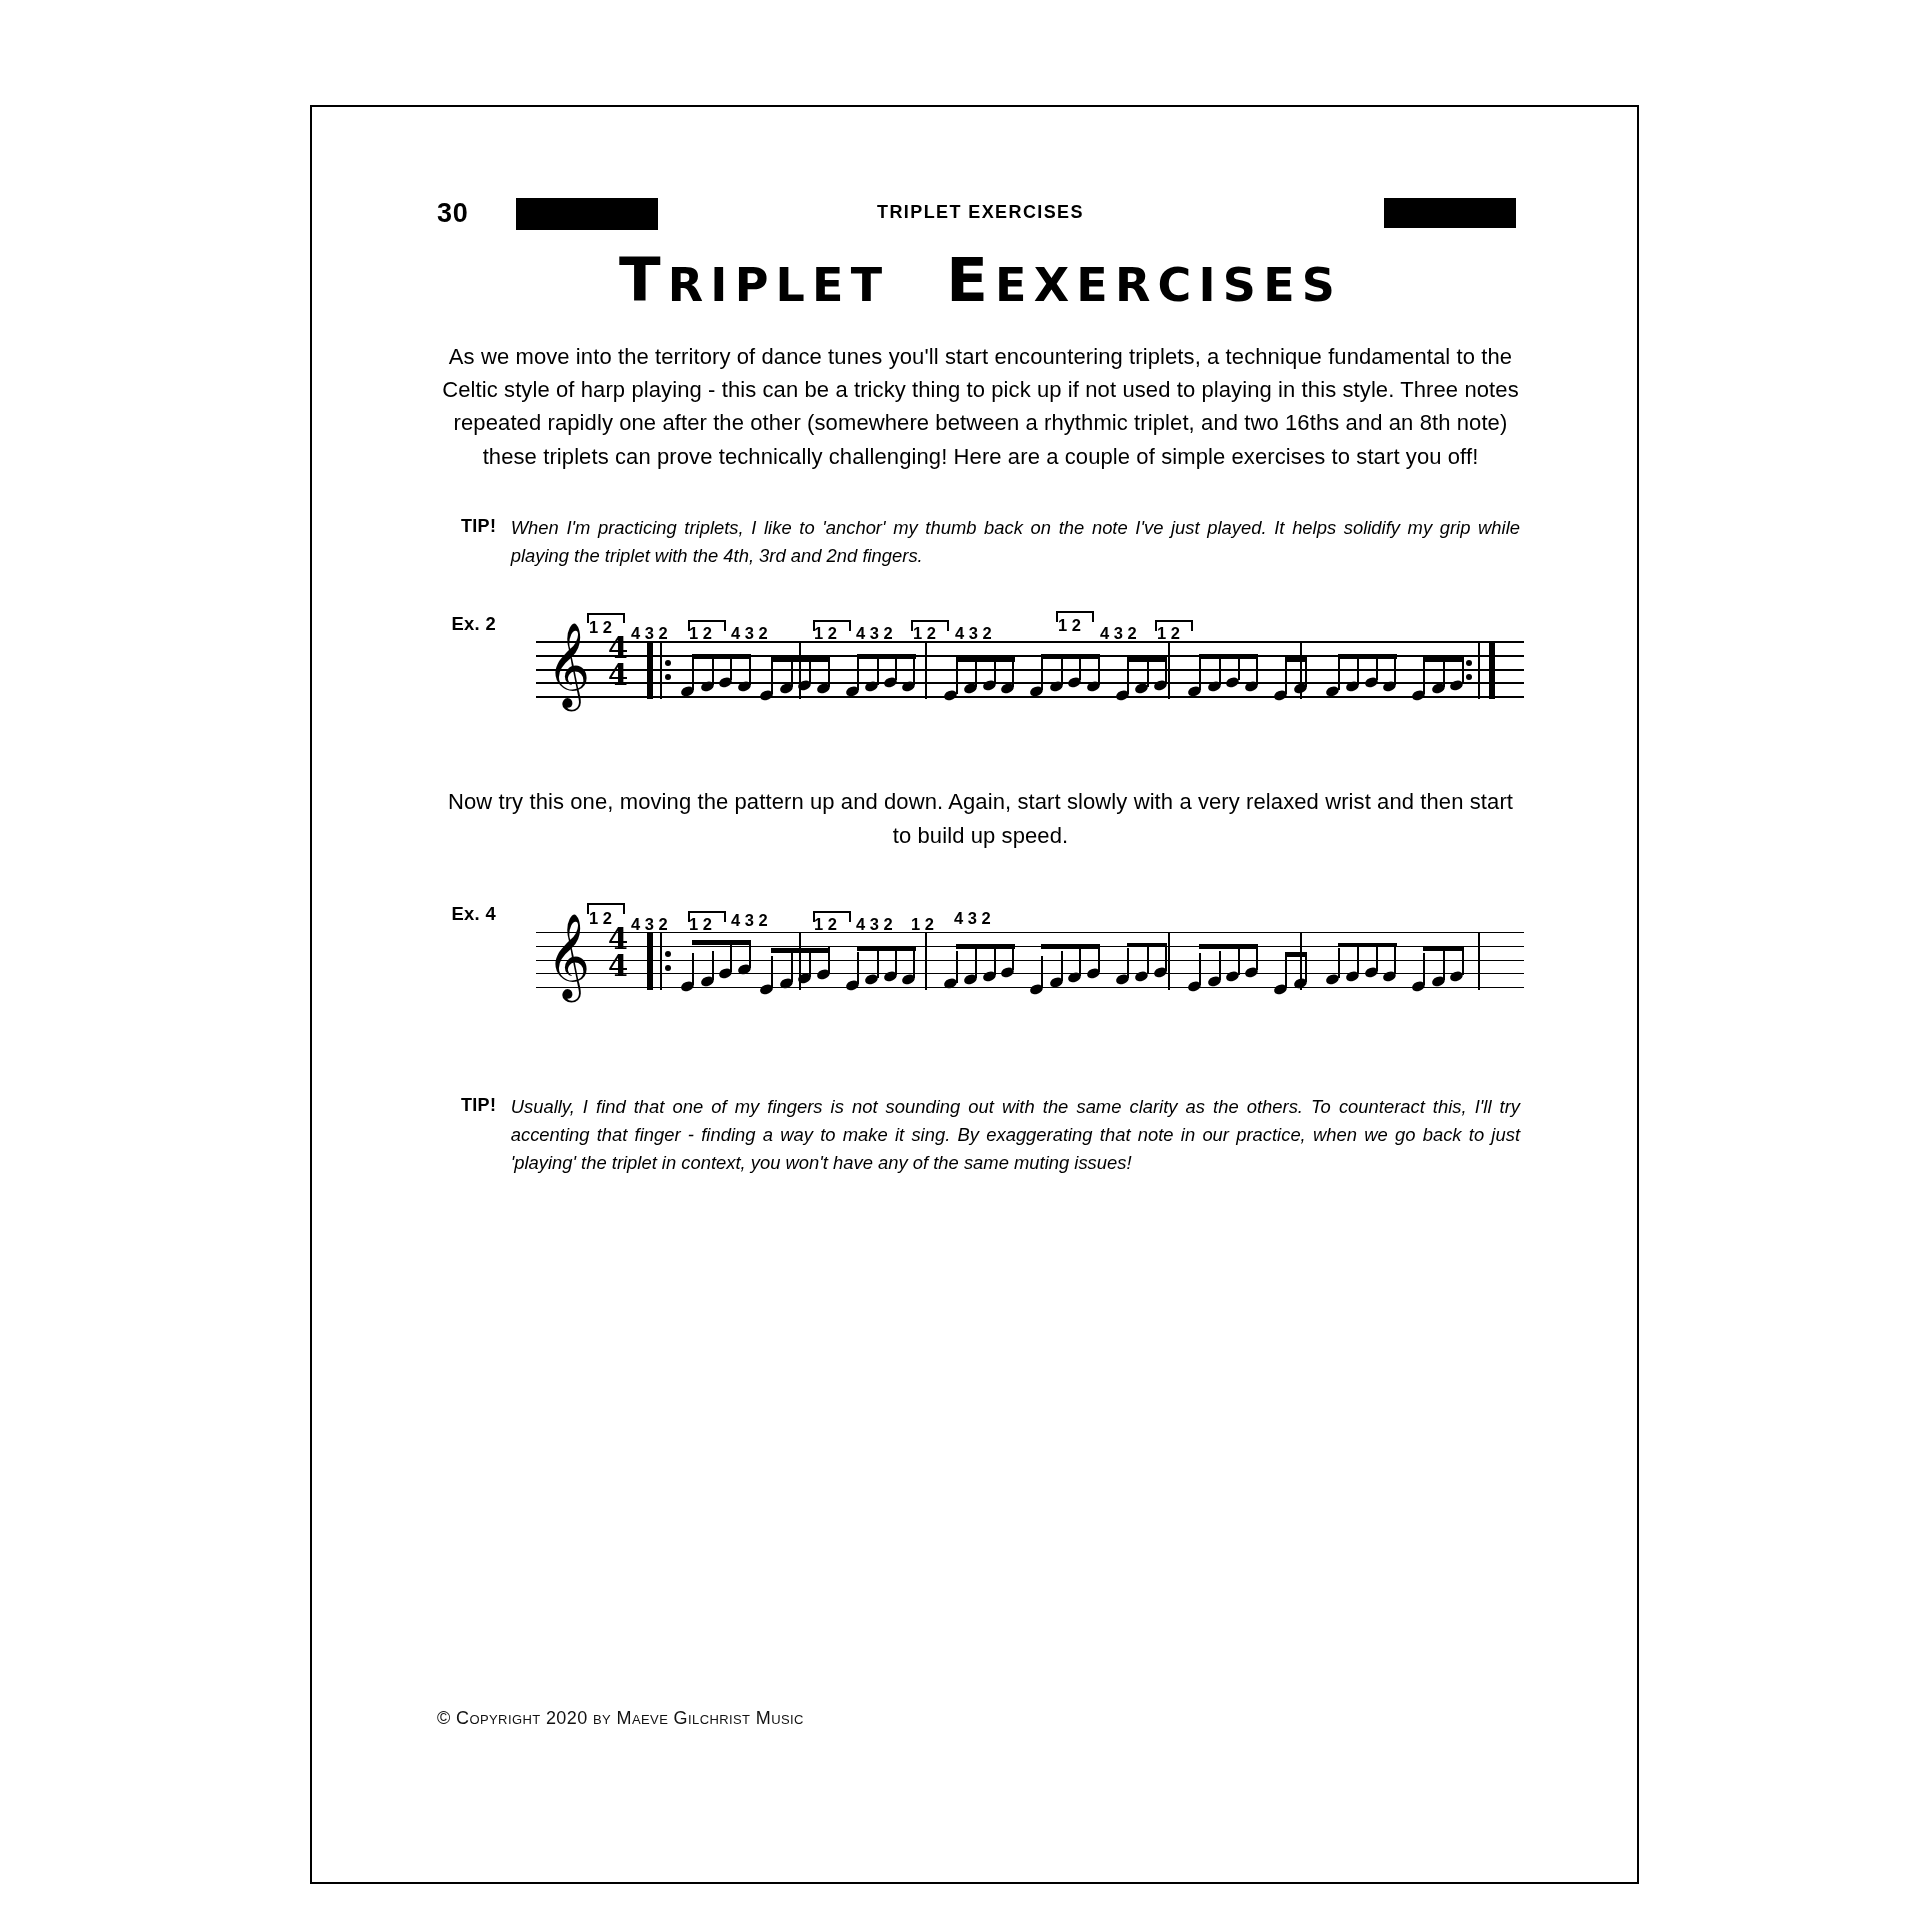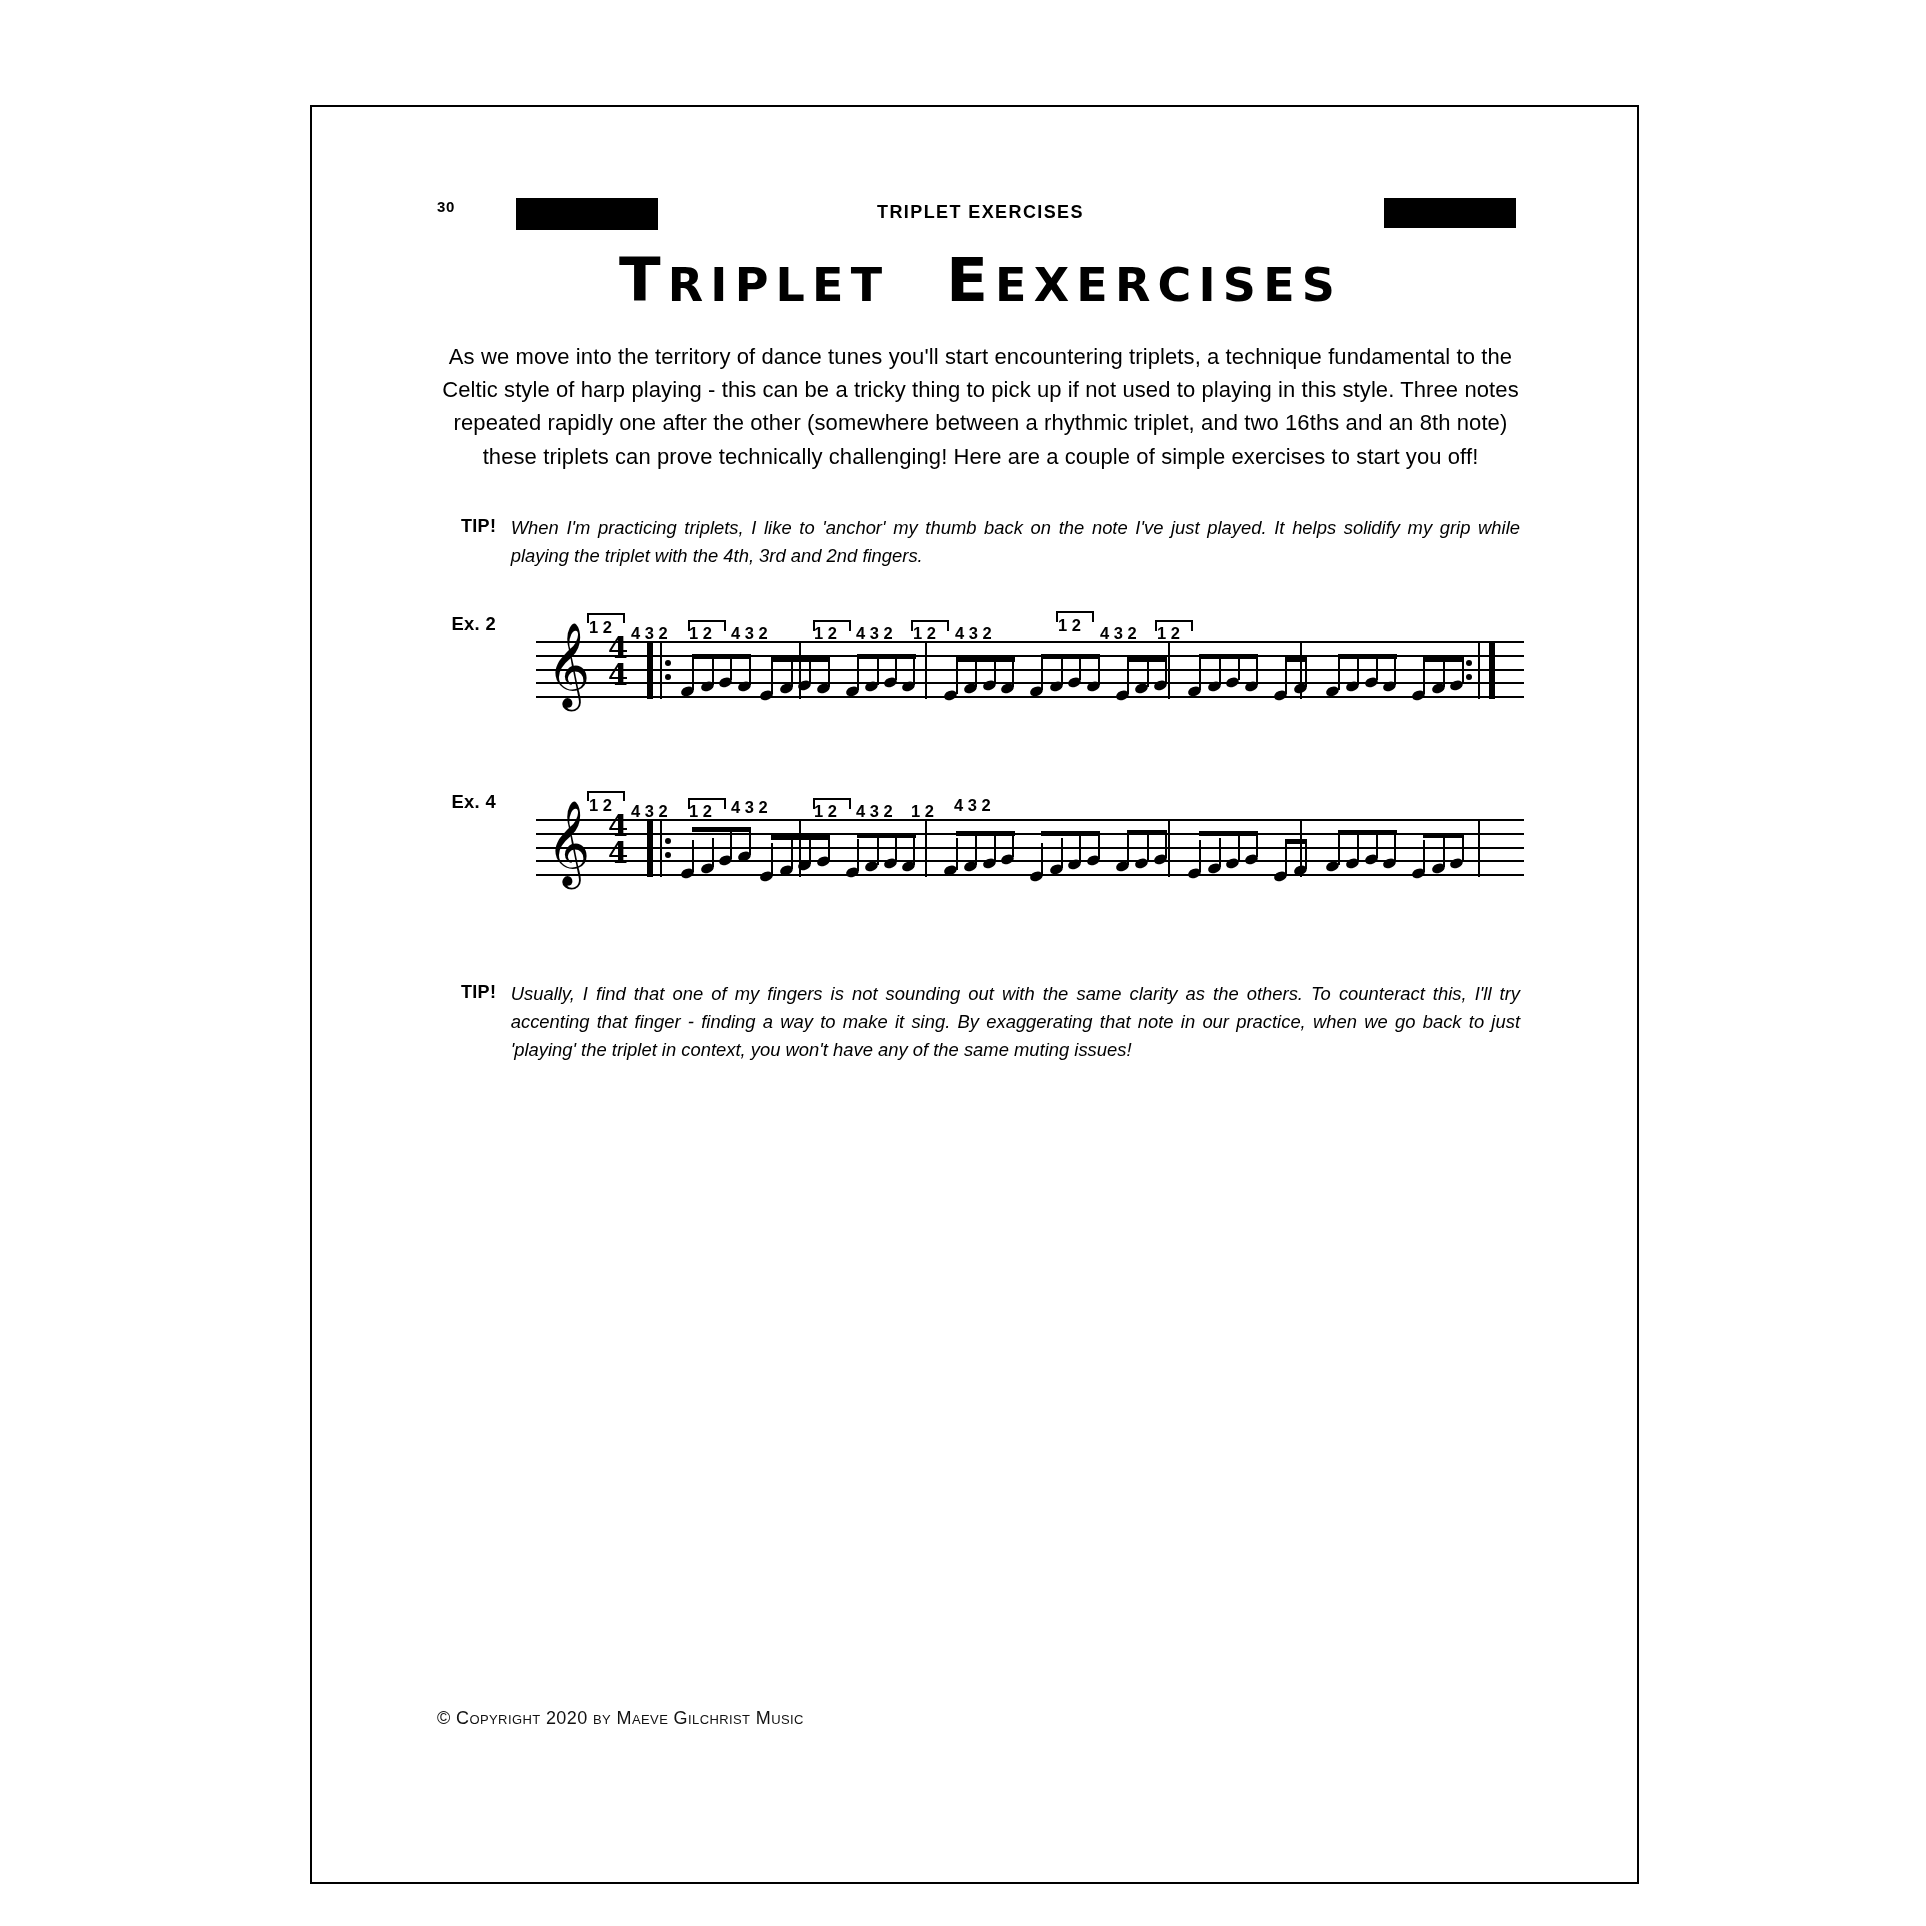--- a/index.html
+++ b/index.html
@@ -36,21 +36,21 @@
 
   
   .runhead {
     position: relative;
     height: 40px;
   }
   .runhead .folio {
     position: absolute;
     left: 0;
     top: 5.3px;
-    font-size: 15px;
+    font-size: 27px;
     font-weight: 700;
     letter-spacing: 0.7px;
   }
   .redaction-left {
     position: absolute;
     left: 79px;
     top: 5.3px;
     width: 142px;
     height: 32px;
     background: #000000;
@@ -406,20 +406,21 @@
             <div class="stem" style="left:887px; top:21px; height:32px;"></div>
           <div class="notehead" style="left:896px; top:43px;"></div>
             <div class="stem" style="left:907px; top:17px; height:29px;"></div>
           <div class="notehead" style="left:914px; top:40px;"></div>
             <div class="stem" style="left:926px; top:14.5px; height:28px;"></div>
           <div class="beam" style="left:887px; top:16px; width:40px;"></div>
         </div>
       </div>
     </div>
 
+    <p class="para" style="margin-top:46px;">Now try this one, moving the pattern up and down. Again, start slowly with a very relaxed wrist and then start to build up speed.</p>
 
     <div class="example" style="margin-top:46px;">
       <div class="ex-label">Ex. 4</div>
       <div class="staff-wrap">
 
         <div class="fingering-row">
           <div class="bracket" style="left:51px; top:5.3px; width:34px;"></div>
           <div class="fing" style="left:53px; top:10.5px;">1 2</div>
           <div class="fing" style="left:95px; top:17px;">4 3 2</div>
 

